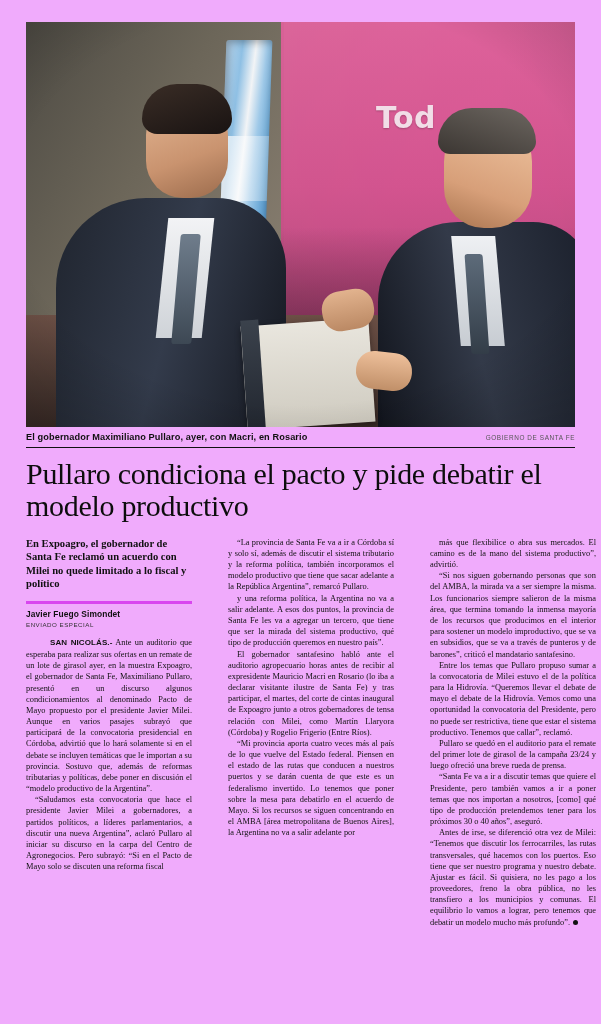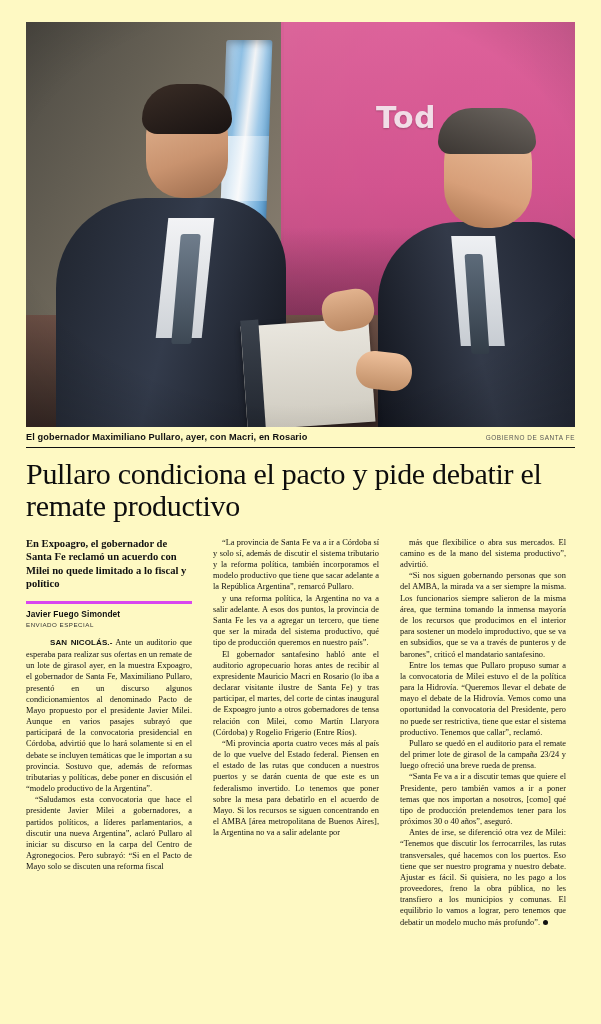--- a/index.html
+++ b/index.html
@@ -11,21 +11,21 @@
     width: 601px;
     height: 1024px;
     overflow: hidden;
     font-family: "Liberation Serif", serif;
     color: #111111;
   }
   .page {
     position: relative;
     width: 601px;
     height: 1024px;
-    background: #fef9c3;
+    background: #f0abfc;
     box-sizing: border-box;
     padding: 22px 26px 10px 26px;
   }
 
   
   .photo-wrap {
     position: relative;
     width: 549px;
     height: 405px;
     overflow: hidden;
@@ -217,21 +217,21 @@
     font-weight: 400;
     letter-spacing: -0.3px;
     margin: 8px 0 14px 0;
     color: #0d0d0d;
   }
 
   
   .body-grid {
     display: grid;
     grid-template-columns: 166px 166px 166px;
-    column-gap: 21px;
+    column-gap: 36px;
     align-items: start;
   }
   .col {
     font-size: 8.4px;
     line-height: 1.33;
     text-align: justify;
     hyphens: auto;
   }
   .bajada {
     font-family: "Liberation Serif", serif;
@@ -316,21 +316,21 @@
     <div class="hand-r"></div>
 
     <div class="photo-vignette"></div>
   </div>
 
   <div class="caption-row">
     <div class="caption-text">El gobernador Maximiliano Pullaro, ayer, con Macri, en Rosario</div>
     <div class="caption-credit">GOBIERNO DE SANTA FE</div>
   </div>
 
-  <h1 class="headline">Pullaro condiciona el pacto y pide debatir el remate productivo</h1>
+  <h1 class="headline">Pullaro condiciona el pacto y pide debatir el modelo productivo</h1>
 
   <div class="body-grid">
 
     <div class="col">
       <div class="bajada">En Expoagro, el gobernador de Santa Fe reclamó un acuerdo con Milei no quede limitado a lo fiscal y político</div>
       <div class="byline">
         <div class="byline-name">Javier Fuego Simondet</div>
         <div class="byline-role">ENVIADO ESPECIAL</div>
       </div>
       <div>

